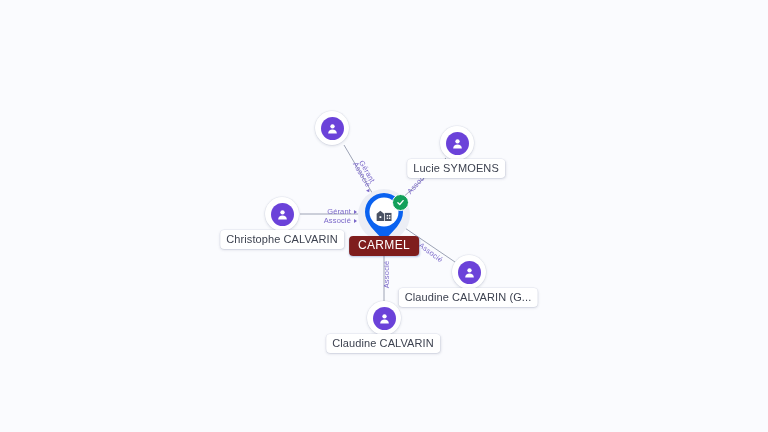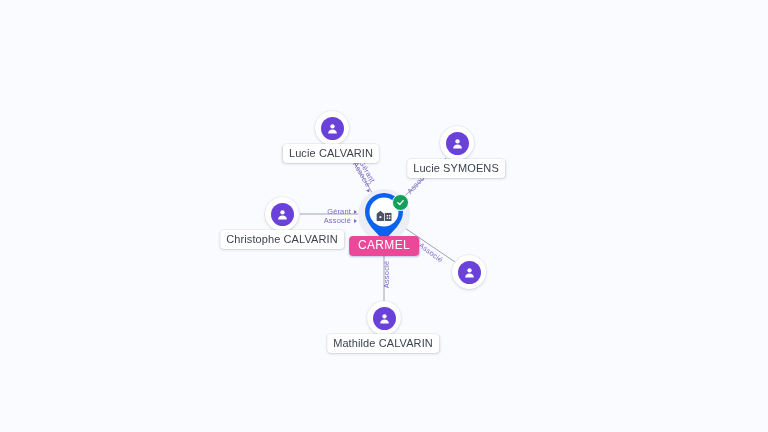--- a/index.html
+++ b/index.html
@@ -105,21 +105,21 @@
     background: #13a05a;
     border: 1.5px solid #ffffff;
     display: flex;
     align-items: center;
     justify-content: center;
   }
   .company-badge svg { display: block; }
   .company-label {
     position: absolute;
     transform: translateX(-50%);
-    background: #ec4899;
+    background: #7f1d1d;
     color: #ffffff;
     border-radius: 4px;
     padding: 3px 9px 4px 9px;
     font-size: 12px;
     line-height: 13px;
     white-space: nowrap;
     letter-spacing: 0.3px;
     box-shadow: 0 1px 2px rgba(10,60,160,0.28);
   }
   .edge-label-stack {
@@ -204,21 +204,20 @@
   <div class="person-node" style="left:332px; top:128px;">
     <div class="avatar-ring">
       <div class="avatar-circle">
         <svg width="13" height="13" viewBox="0 0 24 24" fill="#ffffff">
           <circle cx="12" cy="8" r="4"></circle>
           <path d="M4 21c0-4.4 3.6-7 8-7s8 2.6 8 7z"></path>
         </svg>
       </div>
     </div>
   </div>
-  <div class="node-label" style="left:331px; top:144px;">Lucie CALVARIN</div>
 
   <div class="person-node" style="left:457px; top:143px;">
     <div class="avatar-ring">
       <div class="avatar-circle">
         <svg width="13" height="13" viewBox="0 0 24 24" fill="#ffffff">
           <circle cx="12" cy="8" r="4"></circle>
           <path d="M4 21c0-4.4 3.6-7 8-7s8 2.6 8 7z"></path>
         </svg>
       </div>
     </div>
@@ -240,32 +239,33 @@
   <div class="person-node" style="left:469px; top:272px;">
     <div class="avatar-ring">
       <div class="avatar-circle">
         <svg width="13" height="13" viewBox="0 0 24 24" fill="#ffffff">
           <circle cx="12" cy="8" r="4"></circle>
           <path d="M4 21c0-4.4 3.6-7 8-7s8 2.6 8 7z"></path>
         </svg>
       </div>
     </div>
   </div>
+  <div class="node-label" style="left:468px; top:288px;">Claudine CALVARIN (G...</div>
 
   <div class="person-node" style="left:384px; top:318px;">
     <div class="avatar-ring">
       <div class="avatar-circle">
         <svg width="13" height="13" viewBox="0 0 24 24" fill="#ffffff">
           <circle cx="12" cy="8" r="4"></circle>
           <path d="M4 21c0-4.4 3.6-7 8-7s8 2.6 8 7z"></path>
         </svg>
       </div>
     </div>
   </div>
-  <div class="node-label" style="left:383px; top:334px;">Mathilde CALVARIN</div>
+  <div class="node-label" style="left:383px; top:334px;">Claudine CALVARIN</div>
 
   <div class="company-node" style="left:384px; top:215px;">
     <div class="company-halo"></div>
     <div class="pin-wrap">
       <svg width="42" height="52" viewBox="0 0 42 52">
         <path d="M21 2 C10.5 2 2 10.5 2 21 C2 32 12 40 21 50 C30 40 40 32 40 21 C40 10.5 31.5 2 21 2 Z" fill="#0a62f0"></path>
         <circle cx="21" cy="21" r="14.5" fill="#ffffff"></circle>
       </svg>
     </div>
     <div style="position:absolute; left:-9px; top:-9px; width:18px; height:18px;">

